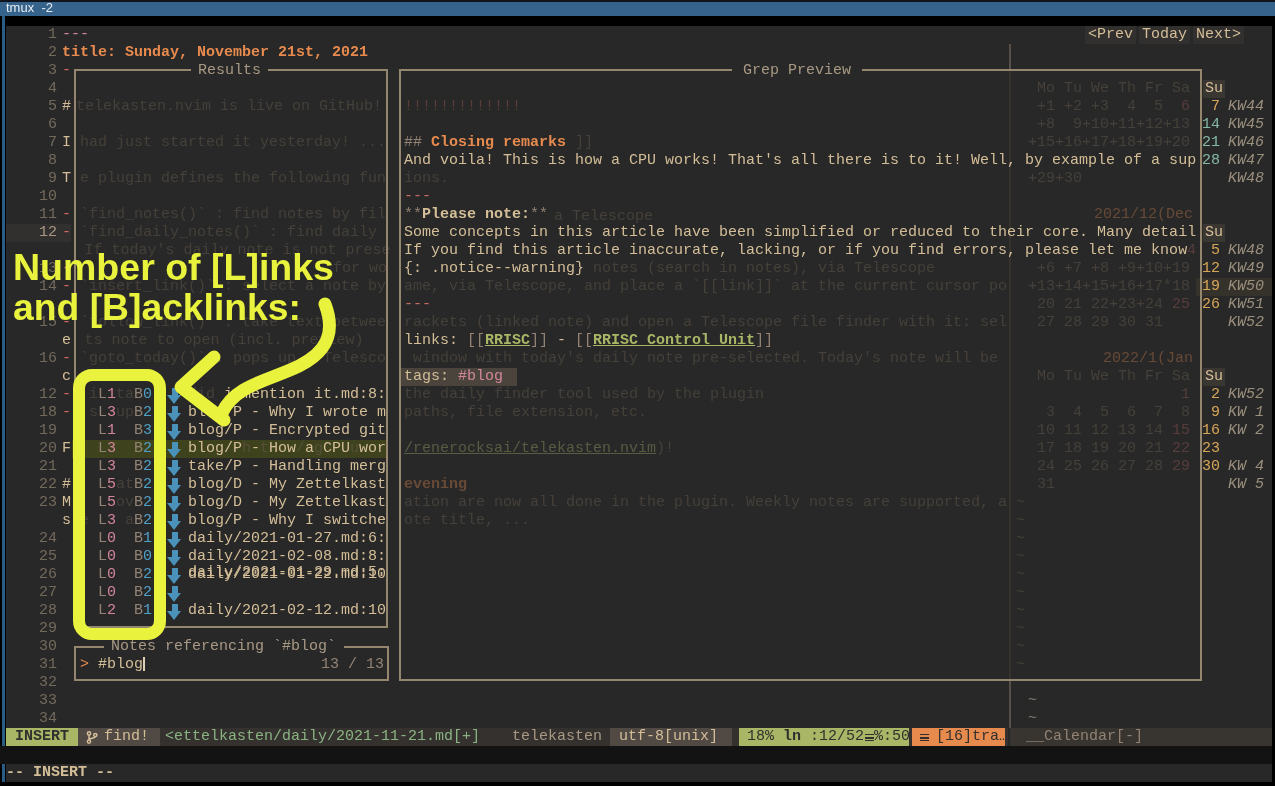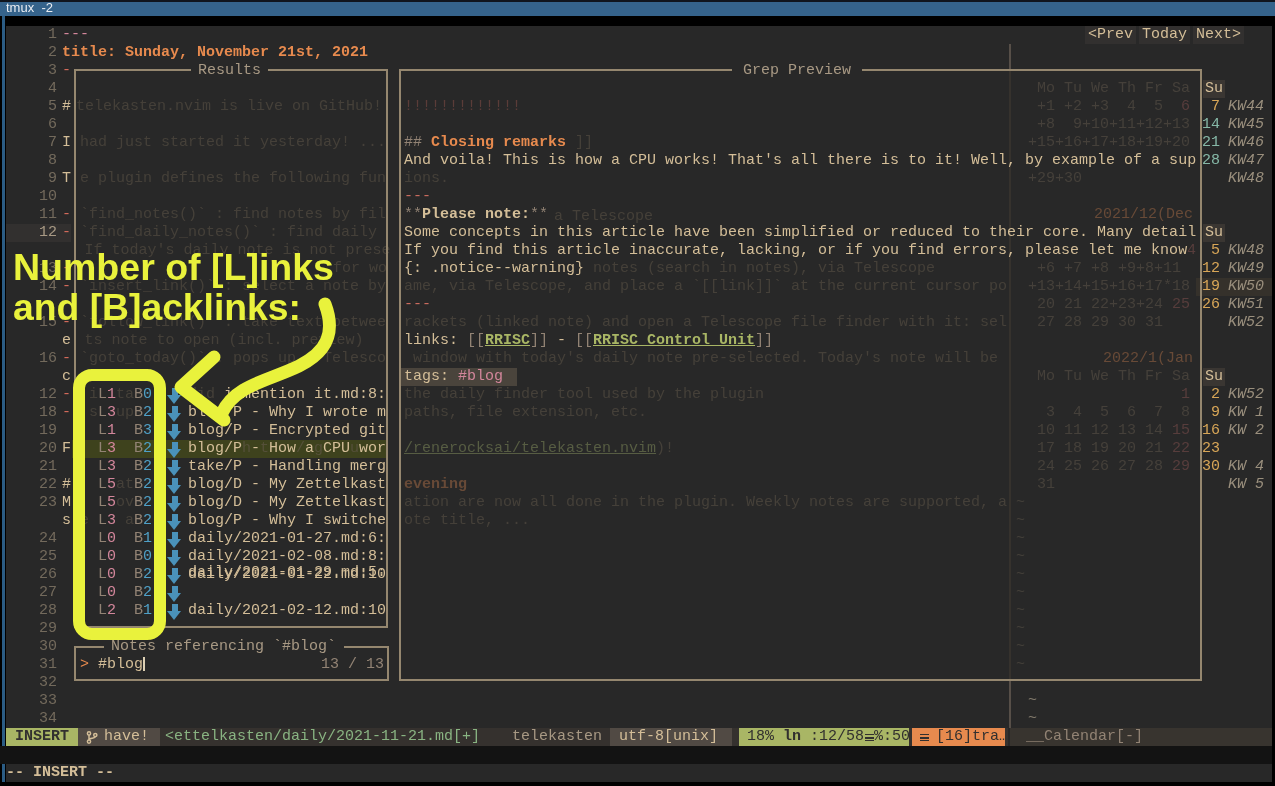--- a/index.html
+++ b/index.html
@@ -103,21 +103,21 @@
 <div class="x fg" style="left:62.0px;top:512px">s</div>
 <div class="x fg" style="left:1088.0px;top:26px">&lt;Prev Today Next&gt;</div>
 <div class="x cdim" style="left:1028.0px;top:80px"> Mo Tu We Th Fr Sa</div>
 <div class="x cdim" style="left:1028.0px;top:98px"> +1 +2 +3  4  5  </div>
 <div class="x cred" style="left:1181.0px;top:98px">6</div>
 <div class="x cdim" style="left:1028.0px;top:116px"> +8  9+10+11+12+13</div>
 <div class="x cdim" style="left:1028.0px;top:134px">+15+16+17+18+19+20</div>
 <div class="x cdim" style="left:1028.0px;top:170px">+29+30</div>
 <div class="x dorg" style="left:1094.0px;top:206px">2021/12(Dec</div>
 <div class="x cred" style="left:1187.0px;top:242px">4</div>
-<div class="x cdim" style="left:1028.0px;top:260px"> +6 +7 +8 +9+8+11</div>
+<div class="x cdim" style="left:1028.0px;top:260px"> +6 +7 +8 +9+10+19</div>
 <div class="x cdim" style="left:1028.0px;top:278px">+13+14+15+16+17*18</div>
 <div class="x cdim" style="left:1028.0px;top:296px"> 20 21 22+23+24 </div>
 <div class="x cred" style="left:1172.0px;top:296px">25</div>
 <div class="x cdim" style="left:1028.0px;top:314px"> 27 28 29 30 31</div>
 <div class="x dorg" style="left:1103.0px;top:350px">2022/1(Jan</div>
 <div class="x cdim" style="left:1028.0px;top:368px"> Mo Tu We Th Fr Sa</div>
 <div class="x cred" style="left:1181.0px;top:386px">1</div>
 <div class="x cdim" style="left:1028.0px;top:404px">  3  4  5  6  7  8</div>
 <div class="x cdim" style="left:1028.0px;top:422px"> 10 11 12 13 14 </div>
 <div class="x cred" style="left:1172.0px;top:422px">15</div>
@@ -297,27 +297,27 @@
 <div class="x dorg b" style="left:404.0px;top:476px">evening</div>
 <div class="x dim" style="left:404.0px;top:494px">ation are now all done in the plugin. Weekly notes are supported, a</div>
 <div class="x dim" style="left:404.0px;top:512px">ote title, ...</div>
 <div class="x ttl" style="left:191.0px;top:62px">Results</div>
 <div class="x ttl" style="left:104.0px;top:638px">Notes referencing `#blog`</div>
 <div class="x org" style="left:80.0px;top:656px">&gt;</div>
 <div class="x fg" style="left:98.0px;top:656px">#blog</div>
 <div class="x gry" style="left:321.0px;top:656px">13 / 13</div>
 <div class="x ttl" style="left:736.0px;top:62px">Grep Preview</div>
 <div class="x sl b" style="left:15.0px;top:728px">INSERT</div>
-<div class="x fgw" style="left:104.0px;top:728px">have!</div>
+<div class="x fgw" style="left:104.0px;top:728px">find!</div>
 <div class="x tel" style="left:165.0px;top:728px">&lt;ettelkasten/daily/2021-11-21.md[+]</div>
 <div class="x lgry" style="left:512.0px;top:728px">telekasten</div>
 <div class="x fgw" style="left:619.0px;top:728px">utf-8[unix]</div>
 <div class="x sl" style="left:747.0px;top:728px">18% </div>
 <div class="x sl b" style="left:783.0px;top:728px">ln</div>
-<div class="x sl" style="left:810.0px;top:728px">:12/58</div>
+<div class="x sl" style="left:810.0px;top:728px">:12/52</div>
 <div class="x sl" style="left:874.0px;top:728px">%:50</div>
 <div class="x sl" style="left:936.0px;top:728px">[16]tra…</div>
 <div class="x gry" style="left:1026.0px;top:728px">__Calendar[-]</div>
 <div class="x fgw b" style="left:6.0px;top:764px">-- INSERT --</div>
 <div class="l" style="left:74px;top:69px;width:2px;height:558px;background:#95876f;z-index:5"></div>
 <div class="l" style="left:386px;top:69px;width:2px;height:558px;background:#95876f;z-index:5"></div>
 <div class="l" style="left:74px;top:69px;width:120px;height:2px;background:#95876f;z-index:5"></div>
 <div class="l" style="left:266px;top:69px;width:122px;height:2px;background:#95876f;z-index:5"></div>
 <div class="l" style="left:74px;top:626px;width:314px;height:2px;background:#95876f;z-index:5"></div>
 <div class="l" style="left:74px;top:646px;width:2px;height:34px;background:#95876f;z-index:5"></div>

